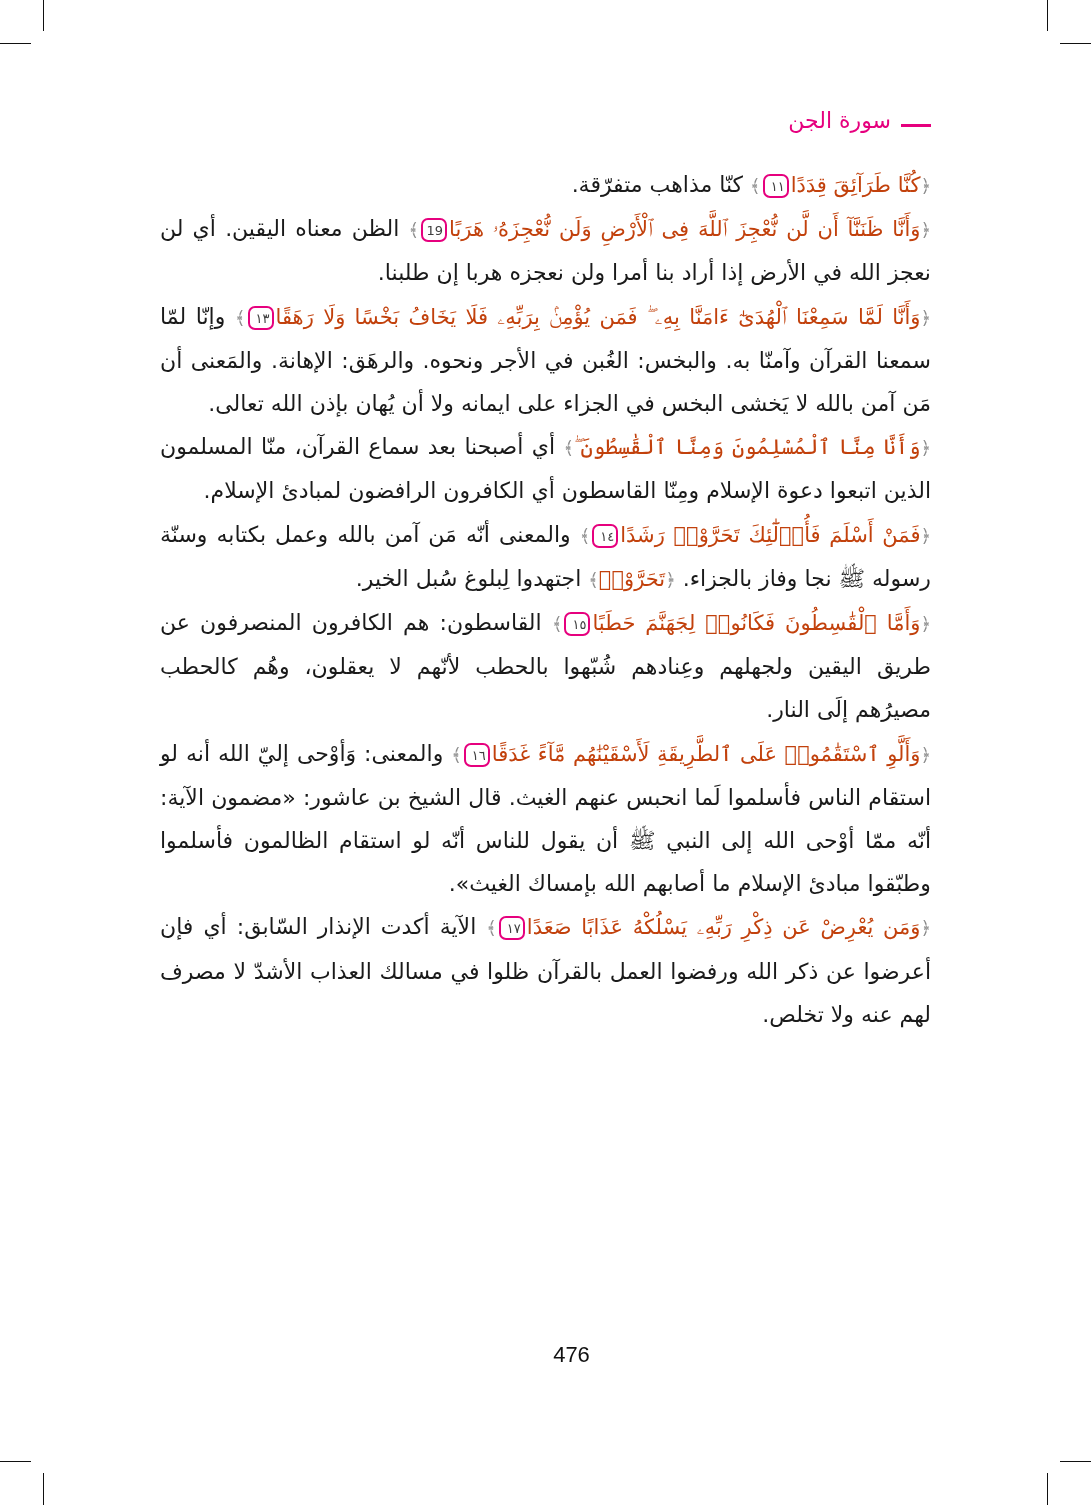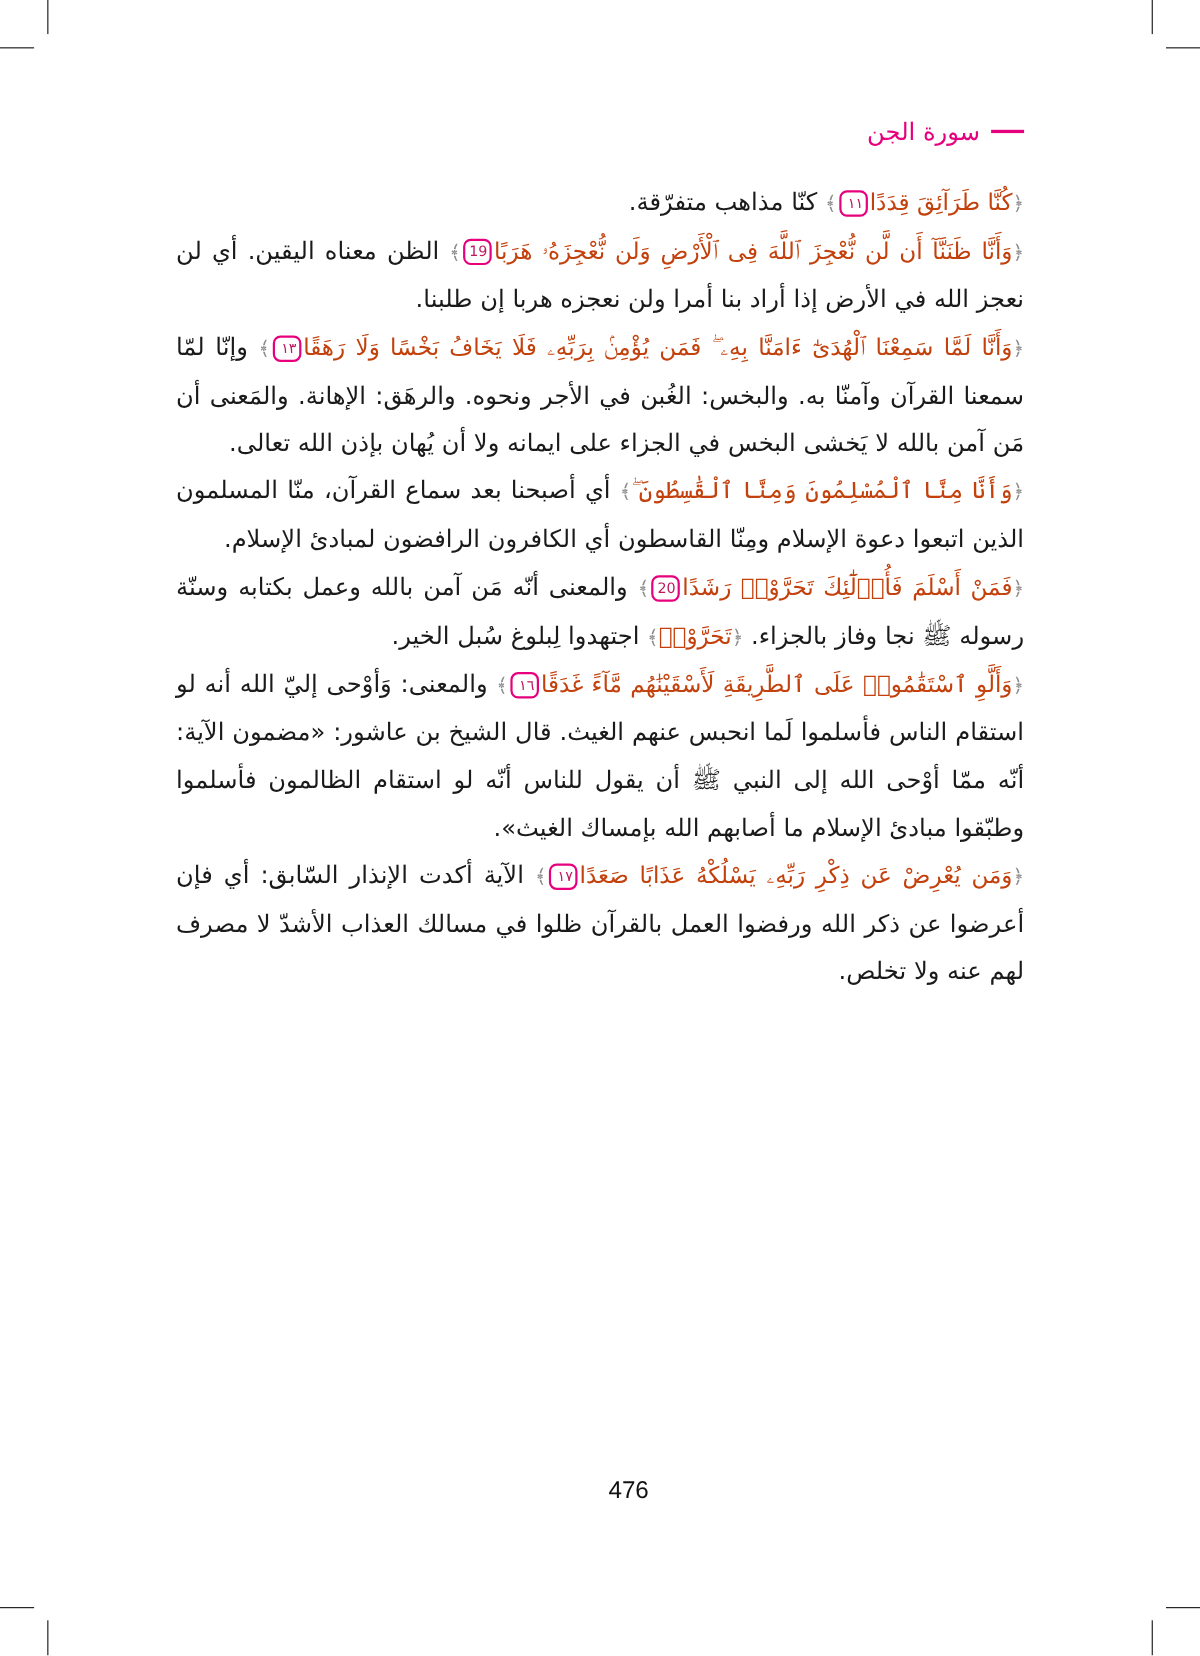--- a/index.html
+++ b/index.html
@@ -1,25 +1,25 @@
 <!DOCTYPE html>
 <html lang="ar"><head>
 <meta charset="utf-8">
 <style>
   html, body { margin: 0; padding: 0; background: #ffffff; }
   body { width: 1091px; height: 1505px; position: relative; overflow: hidden; font-family: "DejaVu Sans", sans-serif; }
   .crop { position: absolute; background: #111; }
-  .header { position: absolute; top: 108px; right: 160px; display: flex; direction: rtl; gap: 10px; }
+  .header { position: absolute; top: 108px; right: 160px; display: flex; align-items: center; direction: rtl; gap: 10px; }
   .header .bar { width: 30px; height: 3px; background: #e6007e; display: inline-block; margin-top: 10px; }
   .header .title { color: #e6007e; font-size: 22px; font-family: "DejaVu Sans", sans-serif; }
   .content { position: absolute; top: 163px; left: 160px; width: 771px; direction: rtl; text-align: justify; text-align-last: right; color: #1a1a1a; font-size: 22px; line-height: 43.2px; font-family: "DejaVu Sans", sans-serif; }
   .para { margin: 0; }
   .verse { color: #c2410c; font-family: "DejaVu Serif", serif; font-size: 21px; }
   .bracket { color: #8a8a8a; font-size: 18px; }
-  .ayah-num { display: inline-block; min-width: 26px; height: 24px; line-height: 22px; border: 2px solid #e6007e; border-radius: 7px; color: #be185d; font-size: 13px; text-align: right; margin: 0 2px; vertical-align: middle; font-family: "DejaVu Sans", sans-serif; padding: 0 2px; box-sizing: border-box; }
+  .ayah-num { display: inline-block; min-width: 26px; height: 24px; line-height: 22px; border: 2px solid #e6007e; border-radius: 7px; color: #404040; font-size: 13px; text-align: right; margin: 0 2px; vertical-align: middle; font-family: "DejaVu Sans", sans-serif; padding: 0 2px; box-sizing: border-box; }
   .page-number { position: absolute; top: 1342px; left: 0; width: 1091px; text-align: center; font-family: "Liberation Sans", sans-serif; font-size: 22px; color: #111; margin-left: 26px; }
 </style>
 </head>
 <body>
 
 <div class="crop" style="left:43px; top:0; width:1px; height:31px;"></div>
 <div class="crop" style="left:0; top:43px; width:31px; height:1px;"></div>
 <div class="crop" style="left:1047px; top:0; width:1px; height:31px;"></div>
 <div class="crop" style="left:1060px; top:43px; width:31px; height:1px;"></div>
 <div class="crop" style="left:0; top:1461px; width:31px; height:1px;"></div>
@@ -48,26 +48,30 @@
     <span class="bracket">﴿</span><span class="verse">وَأَنَّا لَمَّا سَمِعْنَا ٱلْهُدَىٰٓ ءَامَنَّا بِهِۦ ۖ فَمَن يُؤْمِنۢ بِرَبِّهِۦ فَلَا يَخَافُ بَخْسًا وَلَا رَهَقًا</span><span class="ayah-num">١٣</span><span class="bracket">﴾</span>
     <span>وإنّا لمّا سمعنا القرآن وآمنّا به. والبخس: الغُبن في الأجر ونحوه. والرهَق: الإهانة. والمَعنى أن مَن آمن بالله لا يَخشى البخس في الجزاء على ايمانه ولا أن يُهان بإذن الله تعالى.</span>
   </p>
 
   <p class="para">
     <span class="bracket">﴿</span><span class="verse">وَأَنَّا مِنَّا ٱلْمُسْلِمُونَ وَمِنَّا ٱلْقَٰسِطُونَ ۖ</span><span class="bracket">﴾</span>
     <span>أي أصبحنا بعد سماع القرآن، منّا المسلمون الذين اتبعوا دعوة الإسلام ومِنّا القاسطون أي الكافرون الرافضون لمبادئ الإسلام.</span>
   </p>
 
   <p class="para">
-    <span class="bracket">﴿</span><span class="verse">فَمَنْ أَسْلَمَ فَأُو۟لَٰٓئِكَ تَحَرَّوْا۟ رَشَدًا</span><span class="ayah-num">20</span><span class="bracket">﴾</span>
+    <span class="bracket">﴿</span><span class="verse">فَمَنْ أَسْلَمَ فَأُو۟لَٰٓئِكَ تَحَرَّوْا۟ رَشَدًا</span><span class="ayah-num">١٤</span><span class="bracket">﴾</span>
     <span>والمعنى أنّه مَن آمن بالله وعمل بكتابه وسنّة رسوله ﷺ نجا وفاز بالجزاء.</span>
     <span class="bracket">﴿</span><span class="verse">تَحَرَّوْا۟</span><span class="bracket">﴾</span>
     <span>اجتهدوا لِبلوغ سُبل الخير.</span>
   </p>
 
+  <p class="para">
+    <span class="bracket">﴿</span><span class="verse">وَأَمَّا ٱلْقَٰسِطُونَ فَكَانُوا۟ لِجَهَنَّمَ حَطَبًا</span><span class="ayah-num">١٥</span><span class="bracket">﴾</span>
+    <span>القاسطون: هم الكافرون المنصرفون عن طريق اليقين ولجهلهم وعِنادهم شُبّهوا بالحطب لأنّهم لا يعقلون، وهُم كالحطب مصيرُهم إلَى النار.</span>
+  </p>
 
   <p class="para">
     <span class="bracket">﴿</span><span class="verse">وَأَلَّوِ ٱسْتَقَٰمُوا۟ عَلَى ٱلطَّرِيقَةِ لَأَسْقَيْنَٰهُم مَّآءً غَدَقًا</span><span class="ayah-num">١٦</span><span class="bracket">﴾</span>
     <span>والمعنى: وَأوْحى إليّ الله أنه لو استقام الناس فأسلموا لَما انحبس عنهم الغيث. قال الشيخ بن عاشور: «مضمون الآية: أنّه ممّا أوْحى الله إلى النبي ﷺ أن يقول للناس أنّه لو استقام الظالمون فأسلموا وطبّقوا مبادئ الإسلام ما أصابهم الله بإمساك الغيث».</span>
   </p>
 
 
   <p class="para">
     <span class="bracket">﴿</span><span class="verse">وَمَن يُعْرِضْ عَن ذِكْرِ رَبِّهِۦ يَسْلُكْهُ عَذَابًا صَعَدًا</span><span class="ayah-num">١٧</span><span class="bracket">﴾</span>
     <span>الآية أكدت الإنذار السّابق: أي فإن أعرضوا عن ذكر الله ورفضوا العمل بالقرآن ظلوا في مسالك العذاب الأشدّ لا مصرف لهم عنه ولا تخلص.</span>

